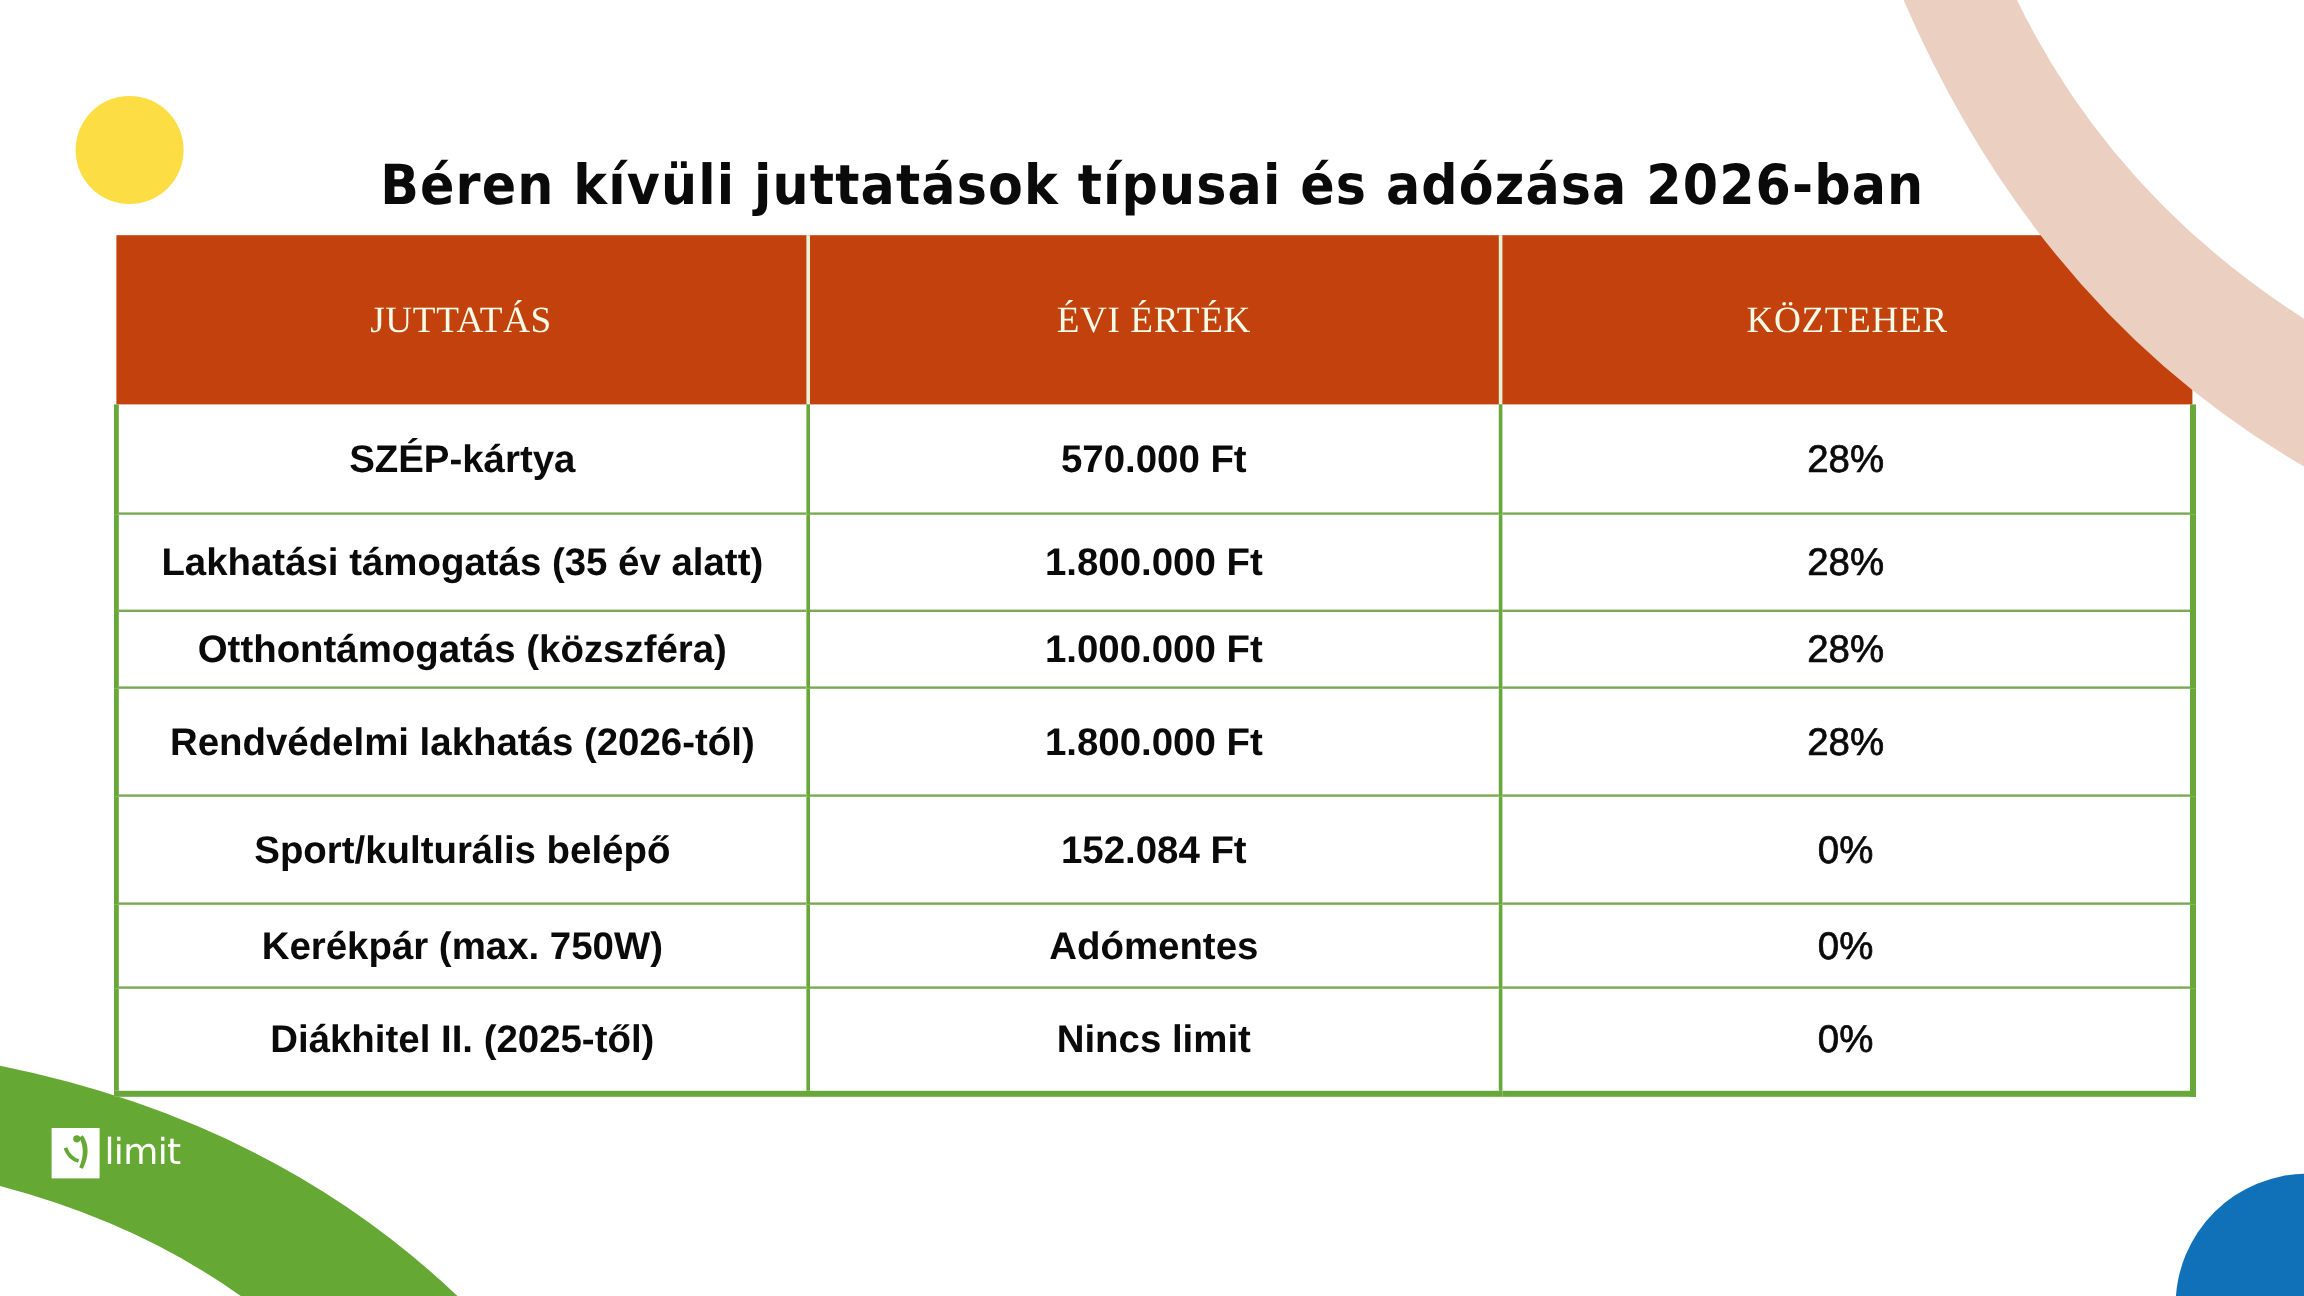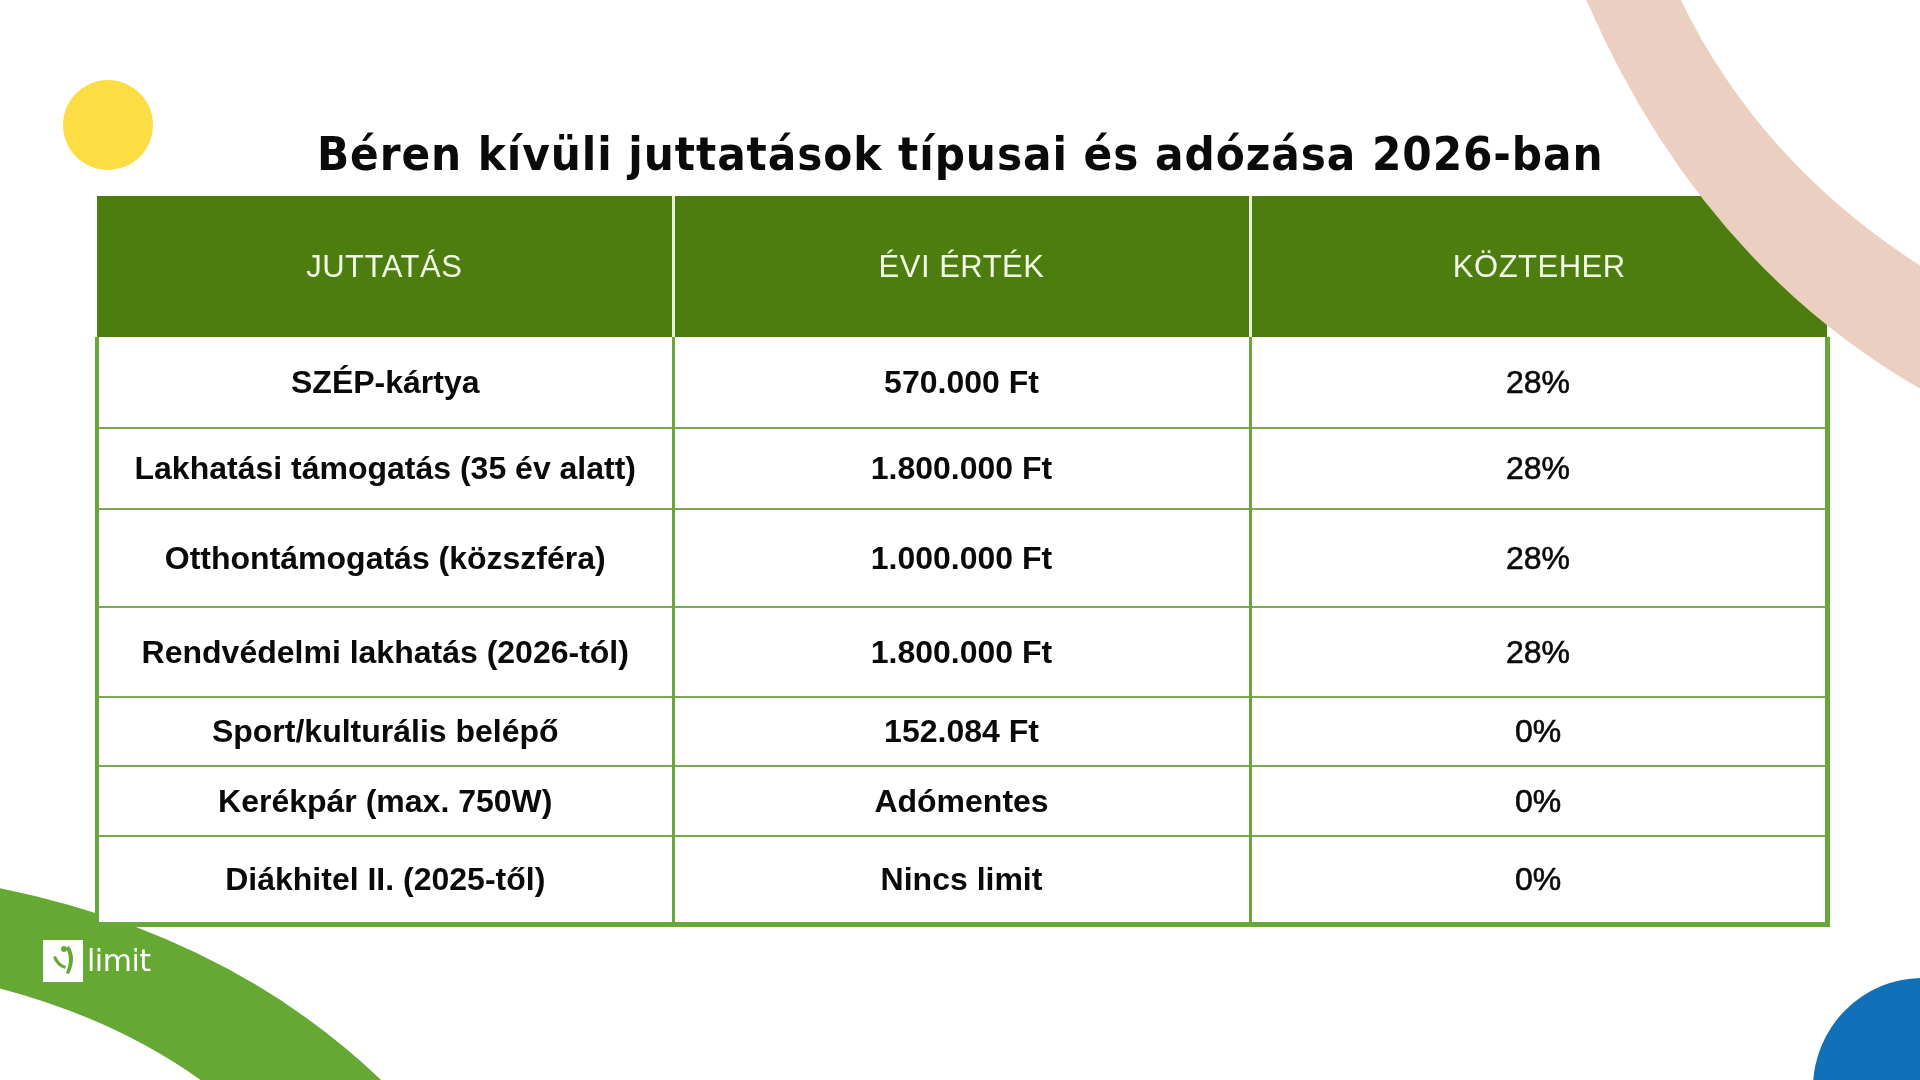--- a/index.html
+++ b/index.html
@@ -68,30 +68,31 @@
     table.benefits {
       width: 1730px;
       border-collapse: collapse;
       table-layout: fixed;
       background: #ffffff;
     }
     table.benefits col.c1 { width: 576px; }
     table.benefits col.c2 { width: 577px; }
     table.benefits col.c3 { width: 577px; }
     table.benefits thead th {
-      background: #4d7c0f;
+      background: #c2410c;
       color: #F2FBE6;
       height: 141px;
       font-size: 31px;
       font-weight: normal;
       letter-spacing: 0.5px;
       text-align: center;
       vertical-align: middle;
       padding: 0;
       border-right: 3px solid #E6F2D8;
+      font-family: Liberation Serif, serif;
     }
     table.benefits thead th:last-child {
       border-right: none;
       text-align: center;
     }
     table.benefits tbody td {
       text-align: center;
       vertical-align: middle;
       font-size: 32px;
       font-weight: bold;
@@ -173,31 +174,31 @@
         <tr style="height:91px">
           <td>SZÉP-kártya</td>
           <td>570.000 Ft</td>
           <td class="pct">28%</td>
         </tr>
         <tr style="height:81px">
           <td>Lakhatási támogatás (35 év alatt)</td>
           <td>1.800.000 Ft</td>
           <td class="pct">28%</td>
         </tr>
-        <tr style="height:98px">
+        <tr style="height:64px">
           <td>Otthontámogatás (közszféra)</td>
           <td>1.000.000 Ft</td>
           <td class="pct">28%</td>
         </tr>
         <tr style="height:90px">
           <td>Rendvédelmi lakhatás (2026-tól)</td>
           <td>1.800.000 Ft</td>
           <td class="pct">28%</td>
         </tr>
-        <tr style="height:69px">
+        <tr style="height:90px">
           <td>Sport/kulturális belépő</td>
           <td>152.084 Ft</td>
           <td class="pct">0%</td>
         </tr>
         <tr style="height:70px">
           <td>Kerékpár (max. 750W)</td>
           <td>Adómentes</td>
           <td class="pct">0%</td>
         </tr>
         <tr style="height:88px">

